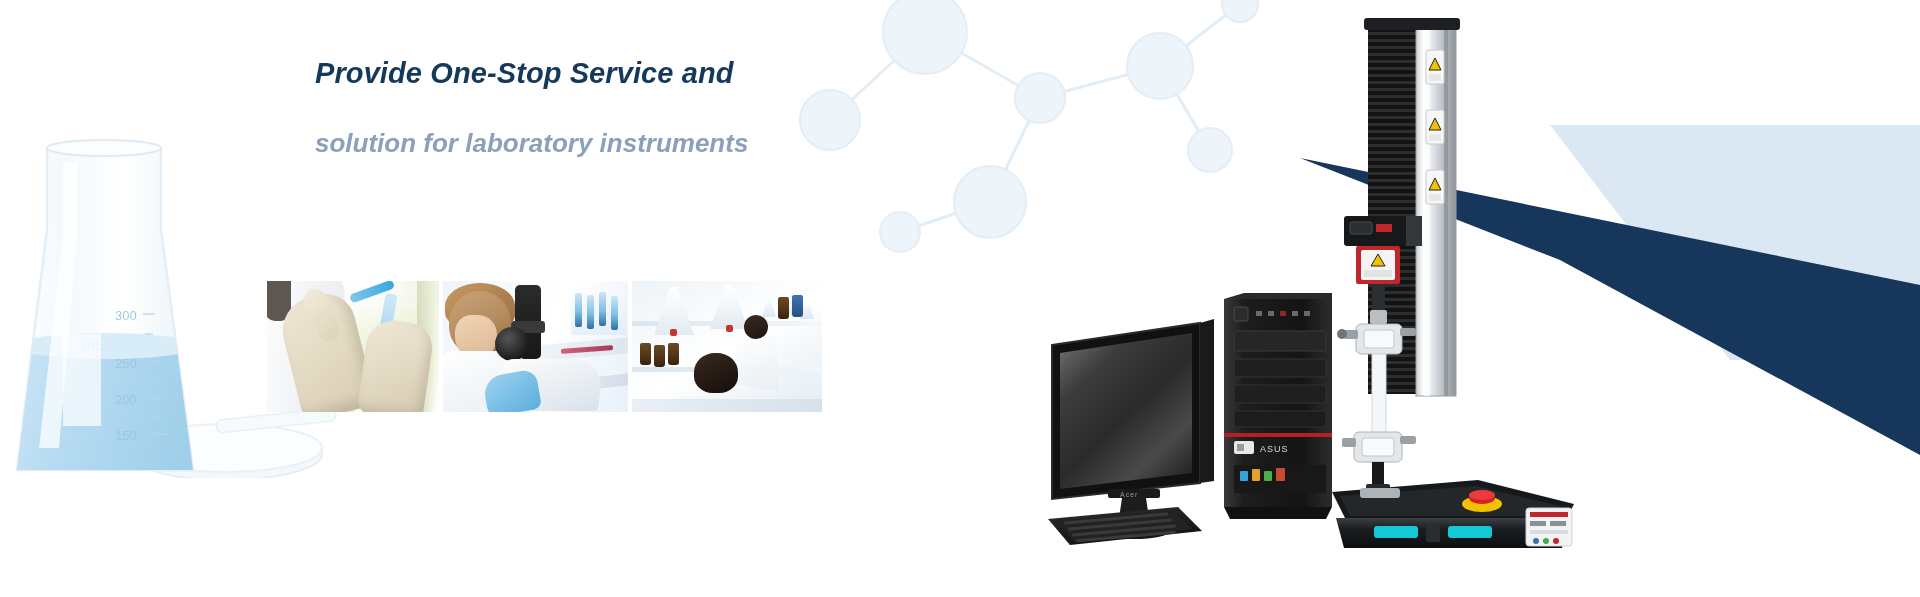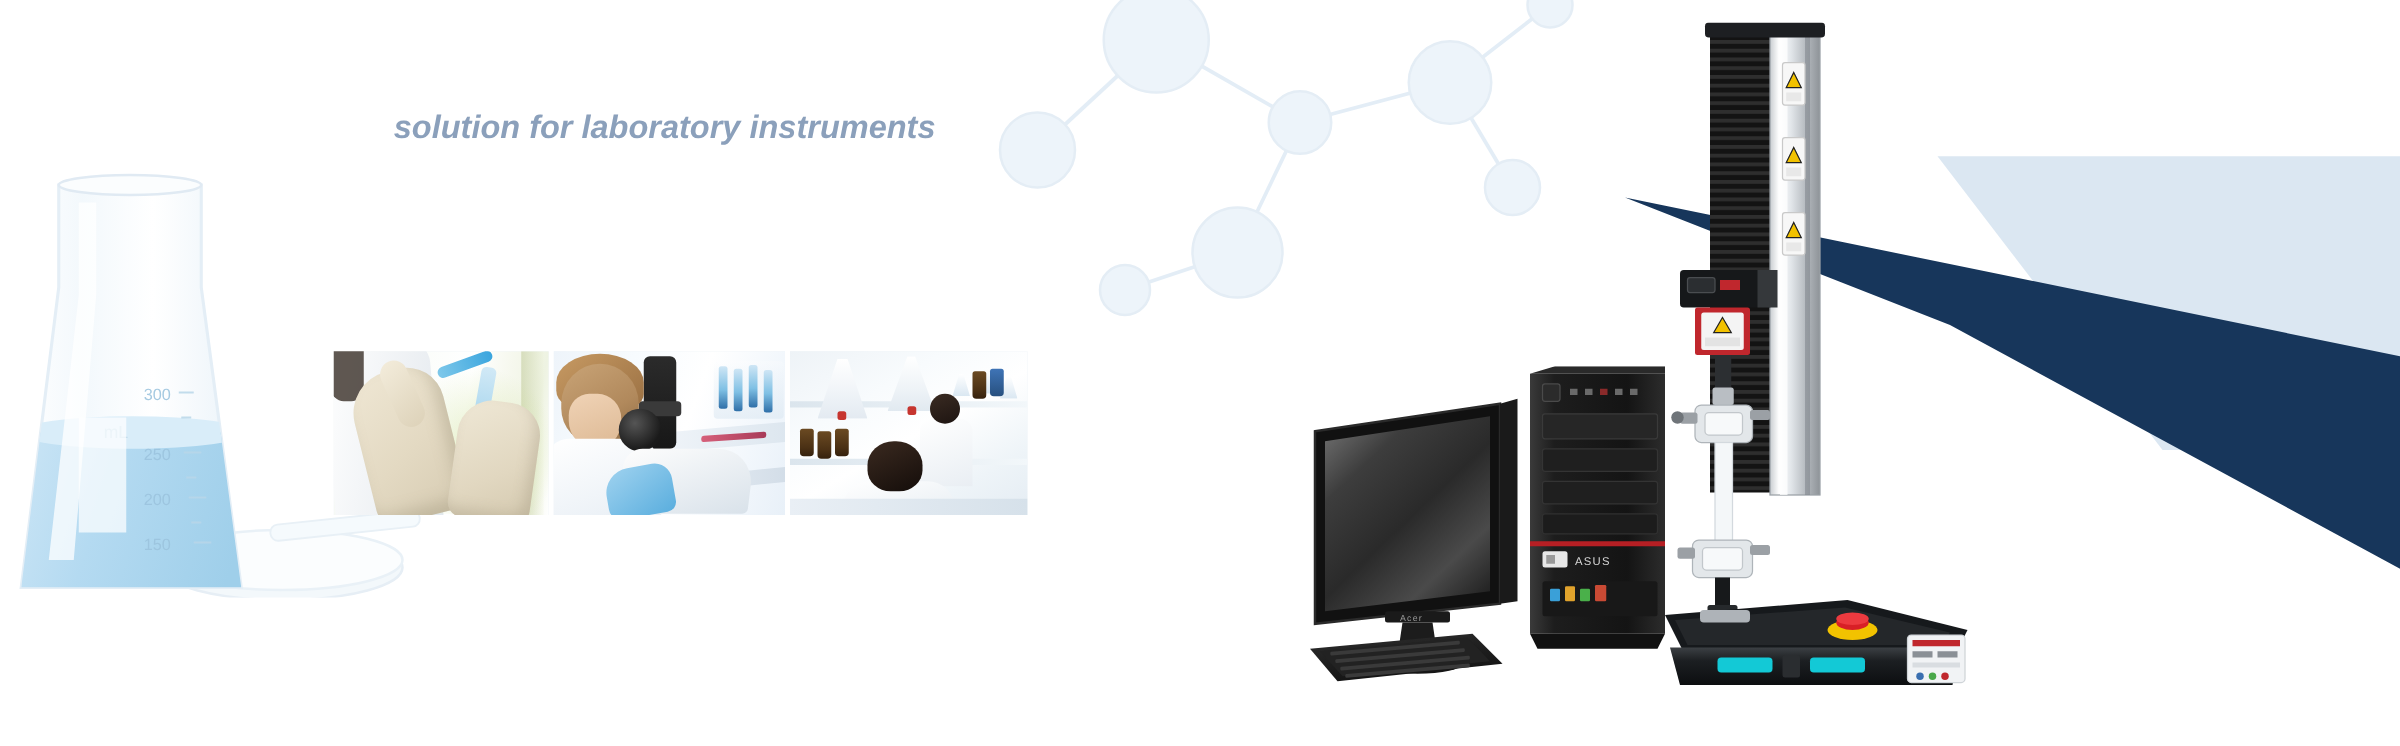--- a/index.html
+++ b/index.html
@@ -18,21 +18,21 @@
   .deco-wedges { position:absolute; right:0; top:110px; width:620px; height:380px; pointer-events:none; }
 
   
   .headline-block { position:absolute; left:315px; top:58px; width:620px; }
   .headline-primary {
     font-size:29px; font-weight:bold; font-style:italic; color:#15395b;
     letter-spacing:0.1px; line-height:1.05; white-space:nowrap;
   }
   .headline-secondary {
     font-size:26px; font-weight:bold; font-style:italic; color:#8ba0bb;
-    line-height:1.05; margin-top:30px; white-space:nowrap;
+    line-height:1.05; margin-top:42px; white-space:nowrap;
   }
   .oem-tag-wrap { margin-top:18px; position:relative; height:48px; width:250px; }
   .oem-tag-shape {
     position:absolute; left:0; top:0; width:250px; height:48px;
     background:#103css; 
   }
   .oem-tag-shape { background:#10395c; clip-path:polygon(0 0, 226px 0, 250px 48px, 0 48px); }
   .oem-tag-label {
     position:absolute; left:12px; top:4px; width:226px; height:40px;
     display:flex; align-items:center;
@@ -194,20 +194,21 @@
         <line x1="142" y1="300" x2="150" y2="300"></line>
         <line x1="144" y1="316" x2="158" y2="316"></line>
       </g>
       <text x="72" y="232" font-family="Liberation Sans, sans-serif" font-size="14" fill="#b4d2e6" opacity="0.8">mL</text>
 
       <rect x="52" y="216" width="38" height="92" fill="#ffffff" opacity="0.72"></rect>
     </svg>
   </div>
 
   <div class="headline-block">
+    <div class="headline-primary">Provide One-Stop Service and</div>
     <div class="headline-secondary">solution for laboratory instruments</div>
   </div>
 
   <div class="photo-strip">
 
     <div class="photo-card p1">
       <div class="ph-layer bg"></div>
       <div class="coat"></div>
         <div class="neck"></div>
       <div class="pillar"></div>

